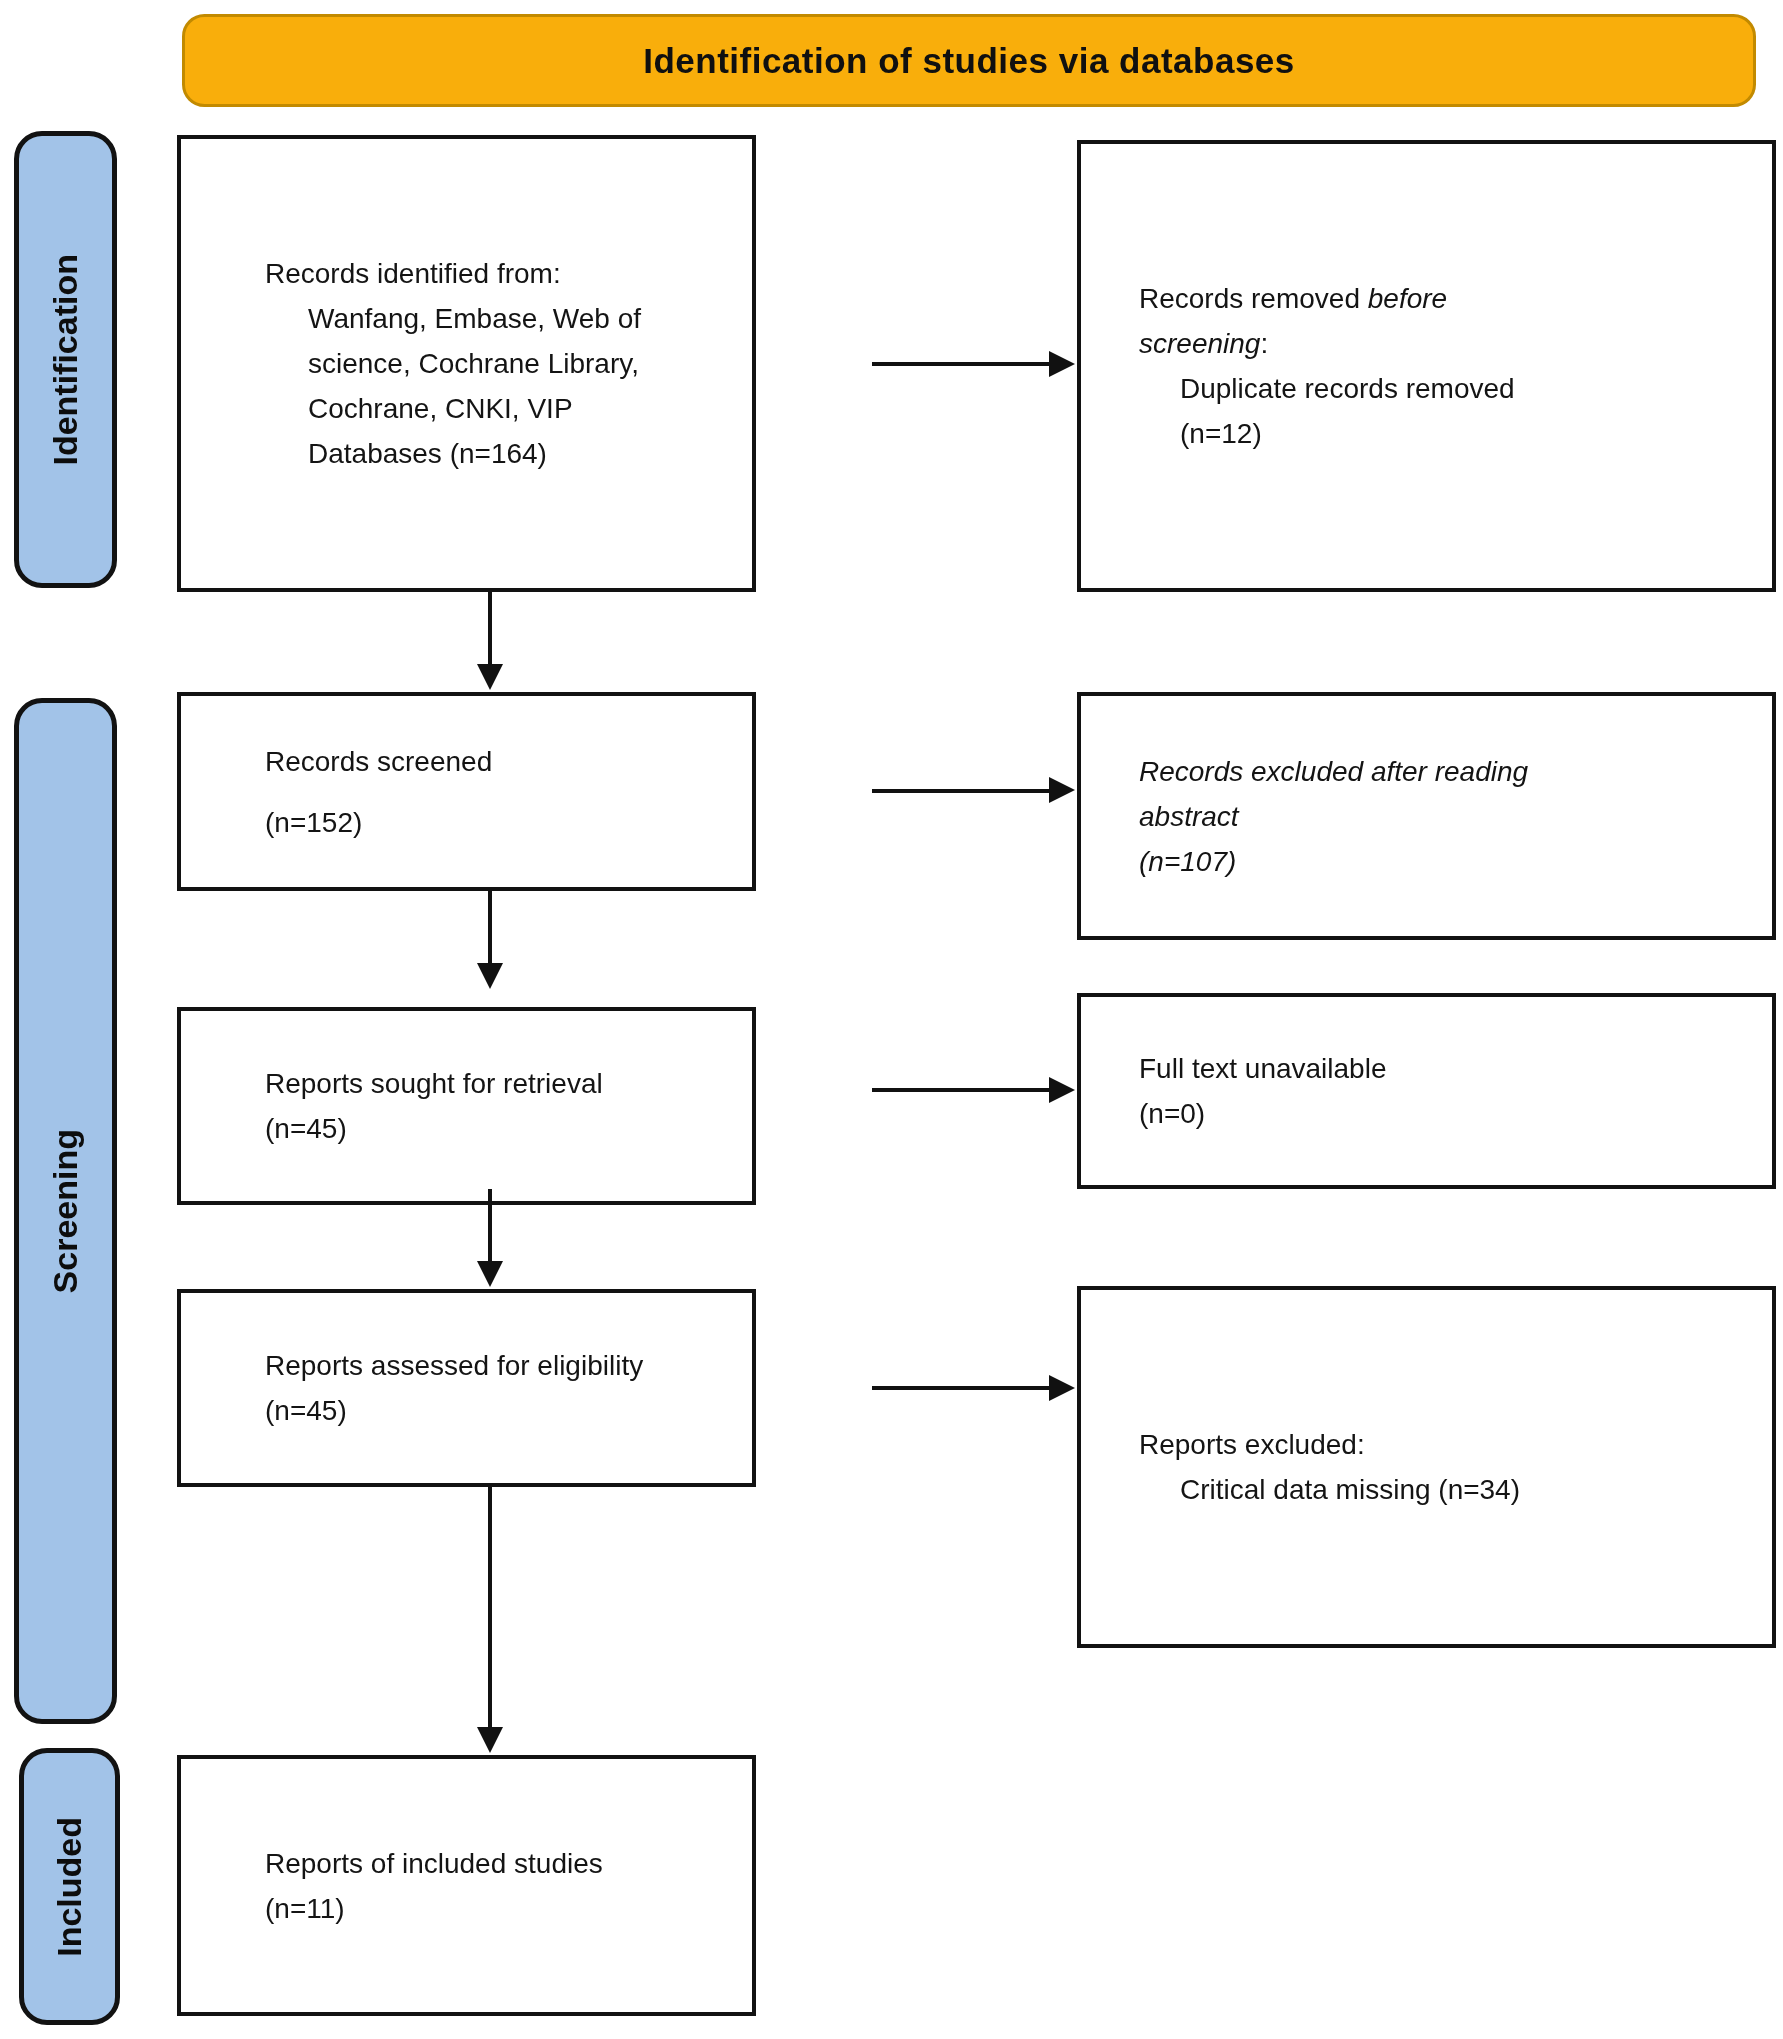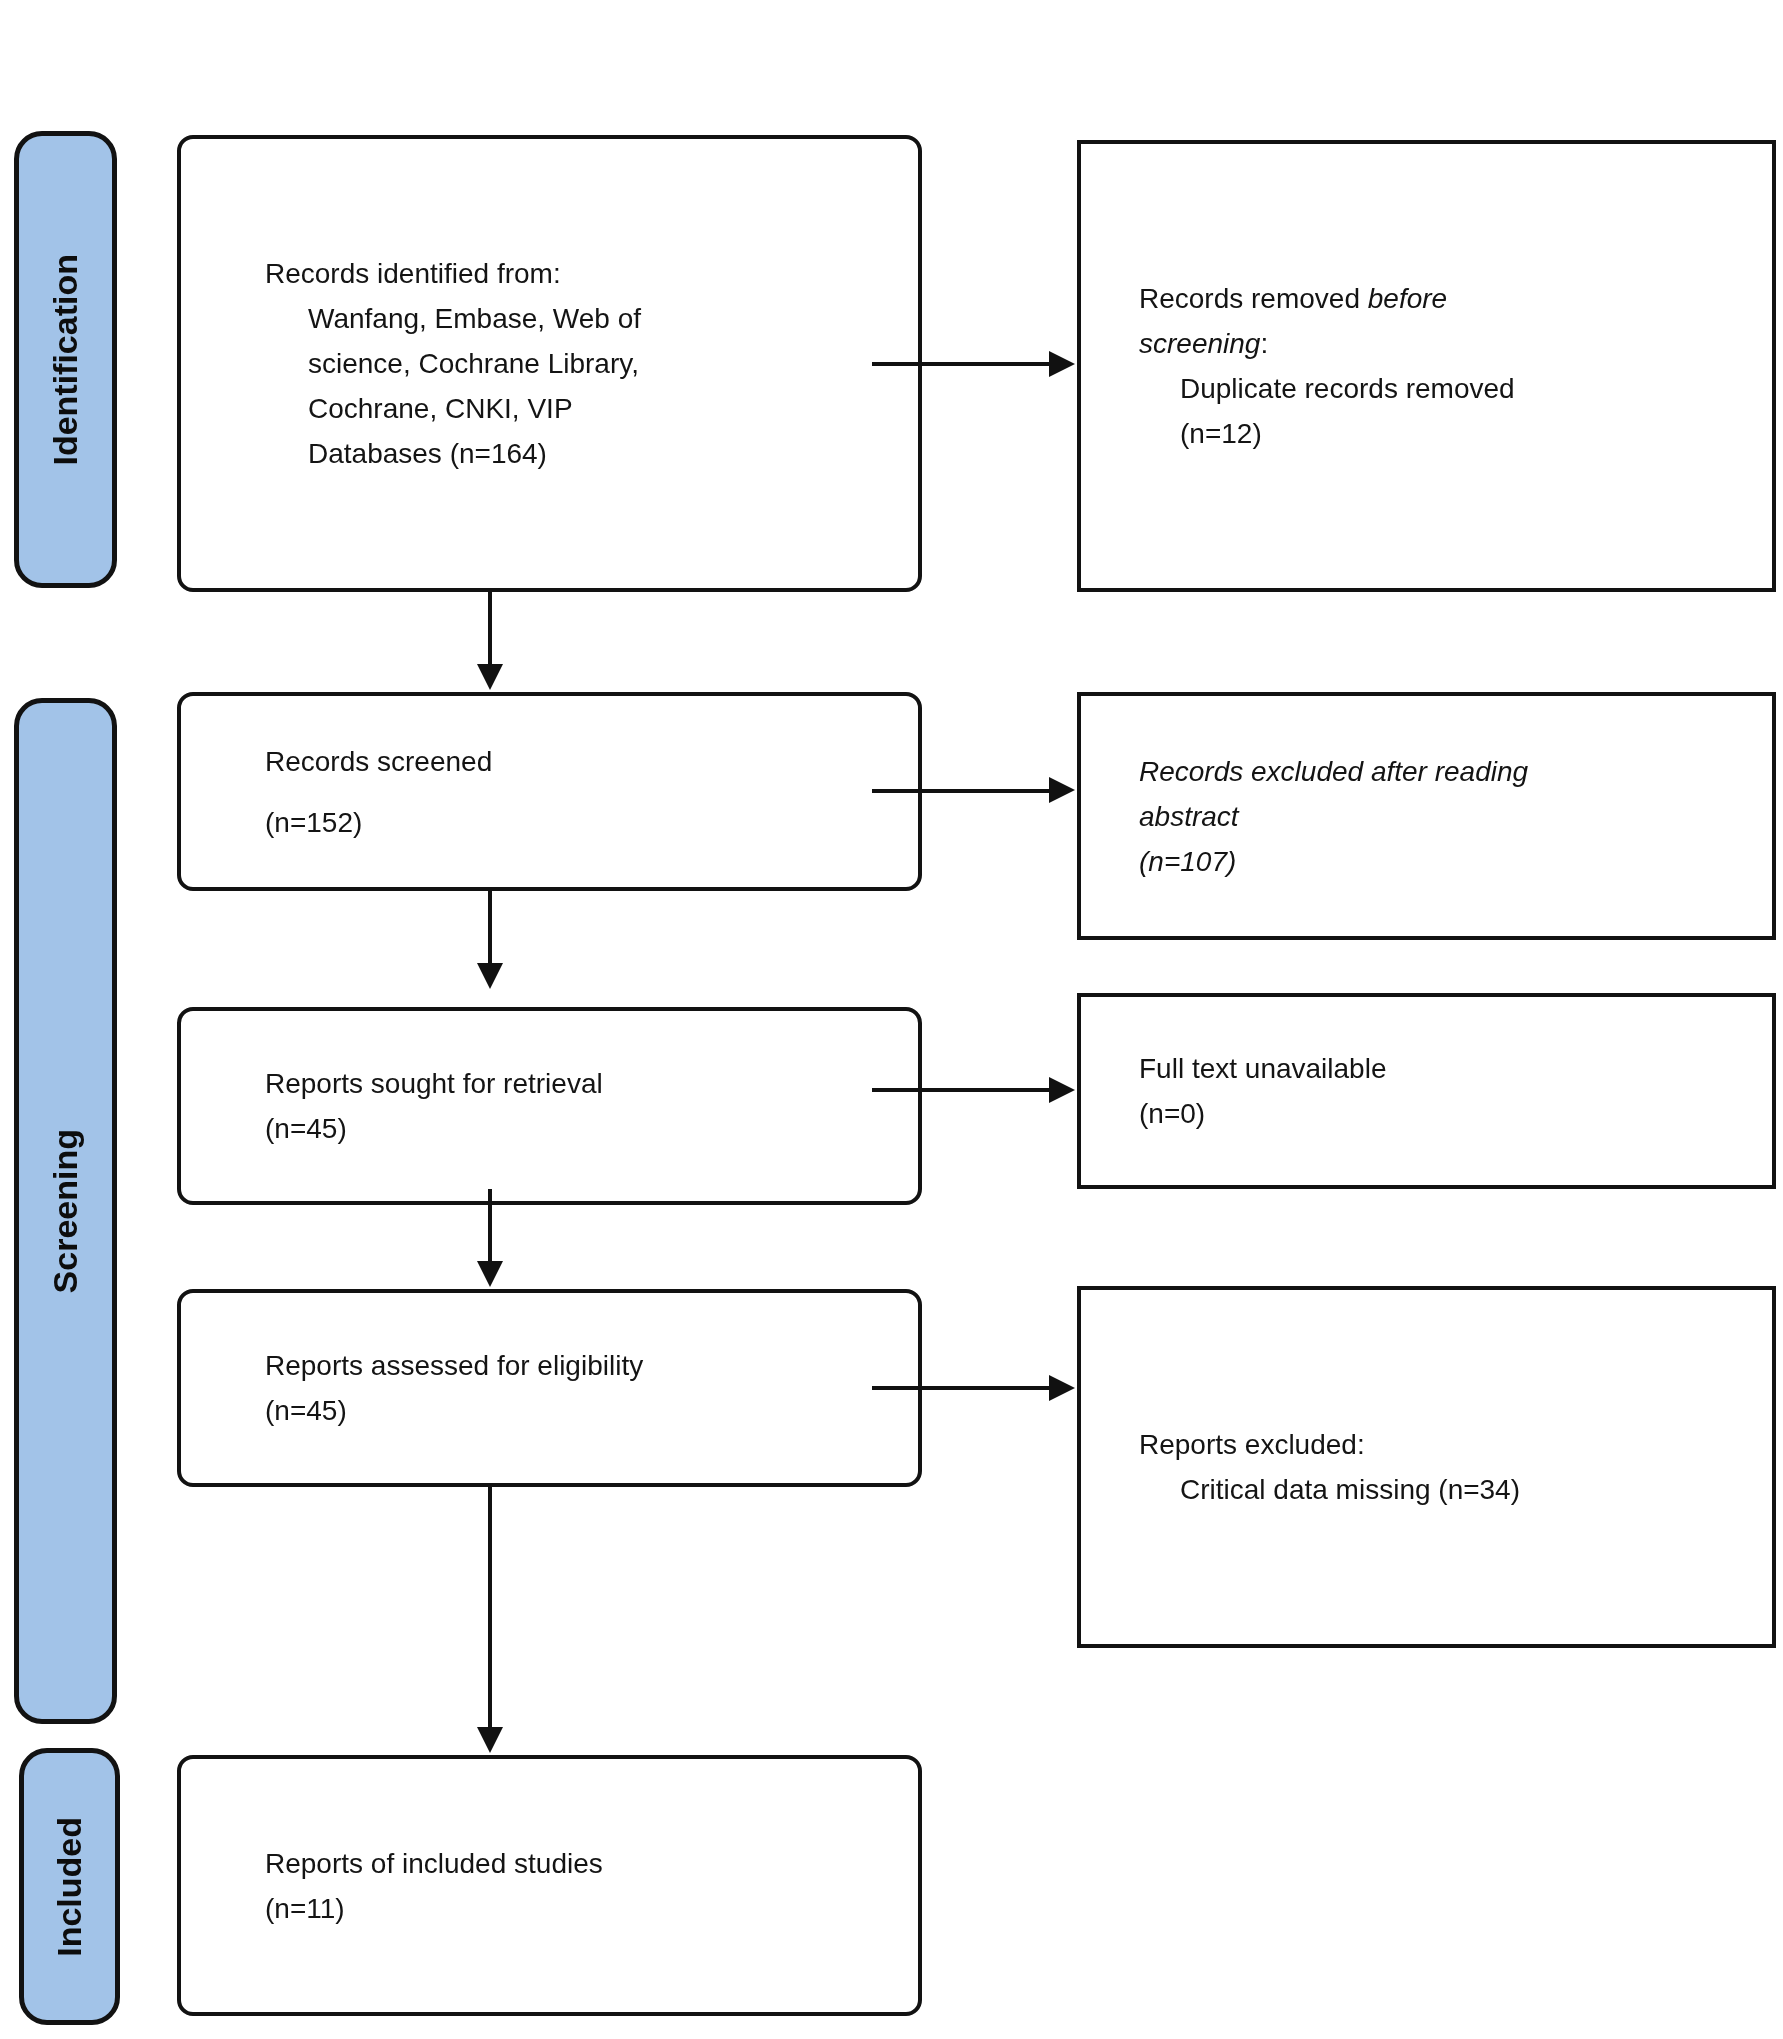--- a/index.html
+++ b/index.html
@@ -29,21 +29,21 @@
   }
   .stage-identification{left:14px;top:131px;width:103px;height:457px;}
   .stage-screening{left:14px;top:698px;width:103px;height:1026px;}
   .stage-included{left:18.6px;top:1748px;width:101px;height:277px;}
   .box{
     position:absolute;background:#ffffff;border:4.7px solid #121212;box-sizing:border-box;
     display:flex;flex-direction:column;justify-content:center;
     font-size:28px;line-height:45px;color:#141414;
   }
   .box .line{white-space:nowrap;}
-  .lbox{left:177px;width:745px;padding-left:84px;padding-right:18.6px;border-radius:16px;}
+  .lbox{left:177px;width:579px;padding-left:84px;padding-right:18.6px;}
   .rbox{left:1077px;width:699px;padding-left:58px;padding-right:18.6px;}
   .lbox .indent{padding-left:43px;}
   .rbox .indent{padding-left:41px;}
   .it{font-style:italic;}
   .box1{top:135px;height:457px;}
   .box2{top:692px;height:199px;gap:16px;}
   .box3{top:991px;height:198px;margin-top:16px;}
   .box4{top:1289px;height:198px;}
   .box5{top:1755px;height:261px;}
   .rbox1{top:140px;height:452px;}
@@ -61,20 +61,23 @@
     position:absolute;width:0;height:0;
     border-top:13px solid transparent;border-bottom:13px solid transparent;
     border-left:26px solid var(--line-color);
   }
 </style>
 </head>
 <body>
 
 <div class="canvas">
 
+  <div class="banner">
+    <span>Identification of studies via databases</span>
+  </div>
 
   <div class="stage stage-identification">
     <span>Identification</span>
   </div>
   <div class="stage stage-screening">
     <span>Screening</span>
   </div>
   <div class="stage stage-included">
     <span>Included</span>
   </div>

